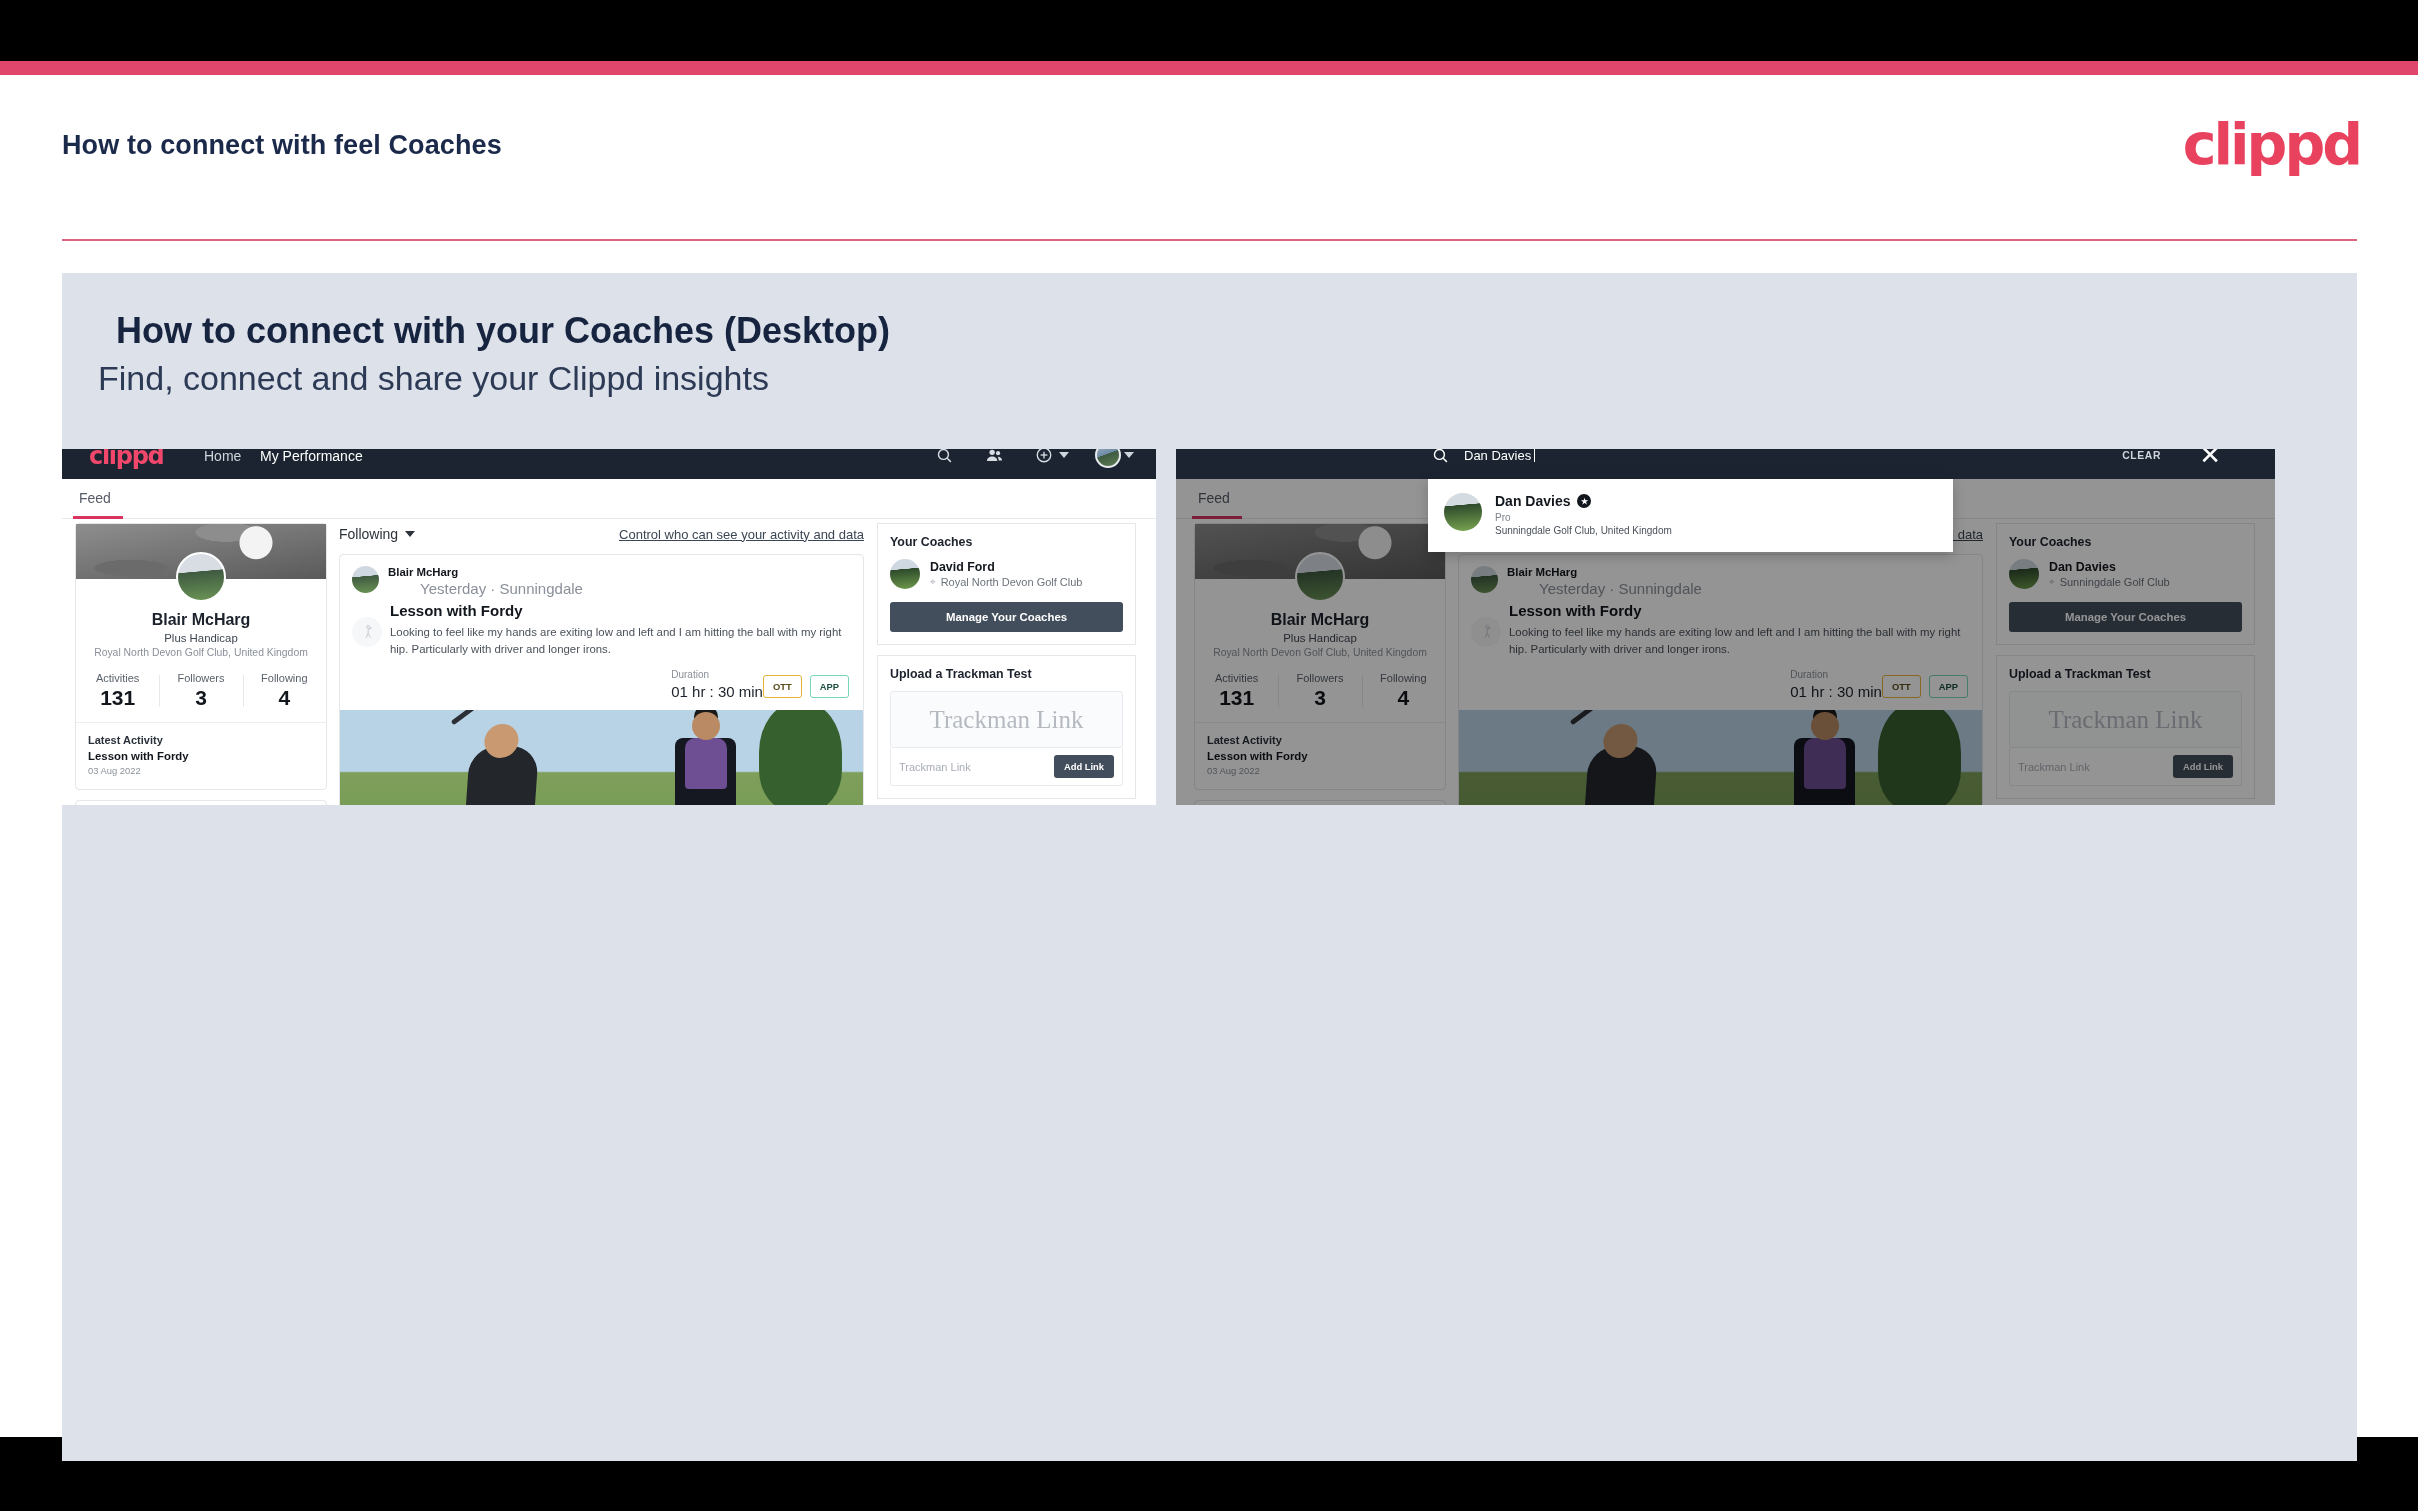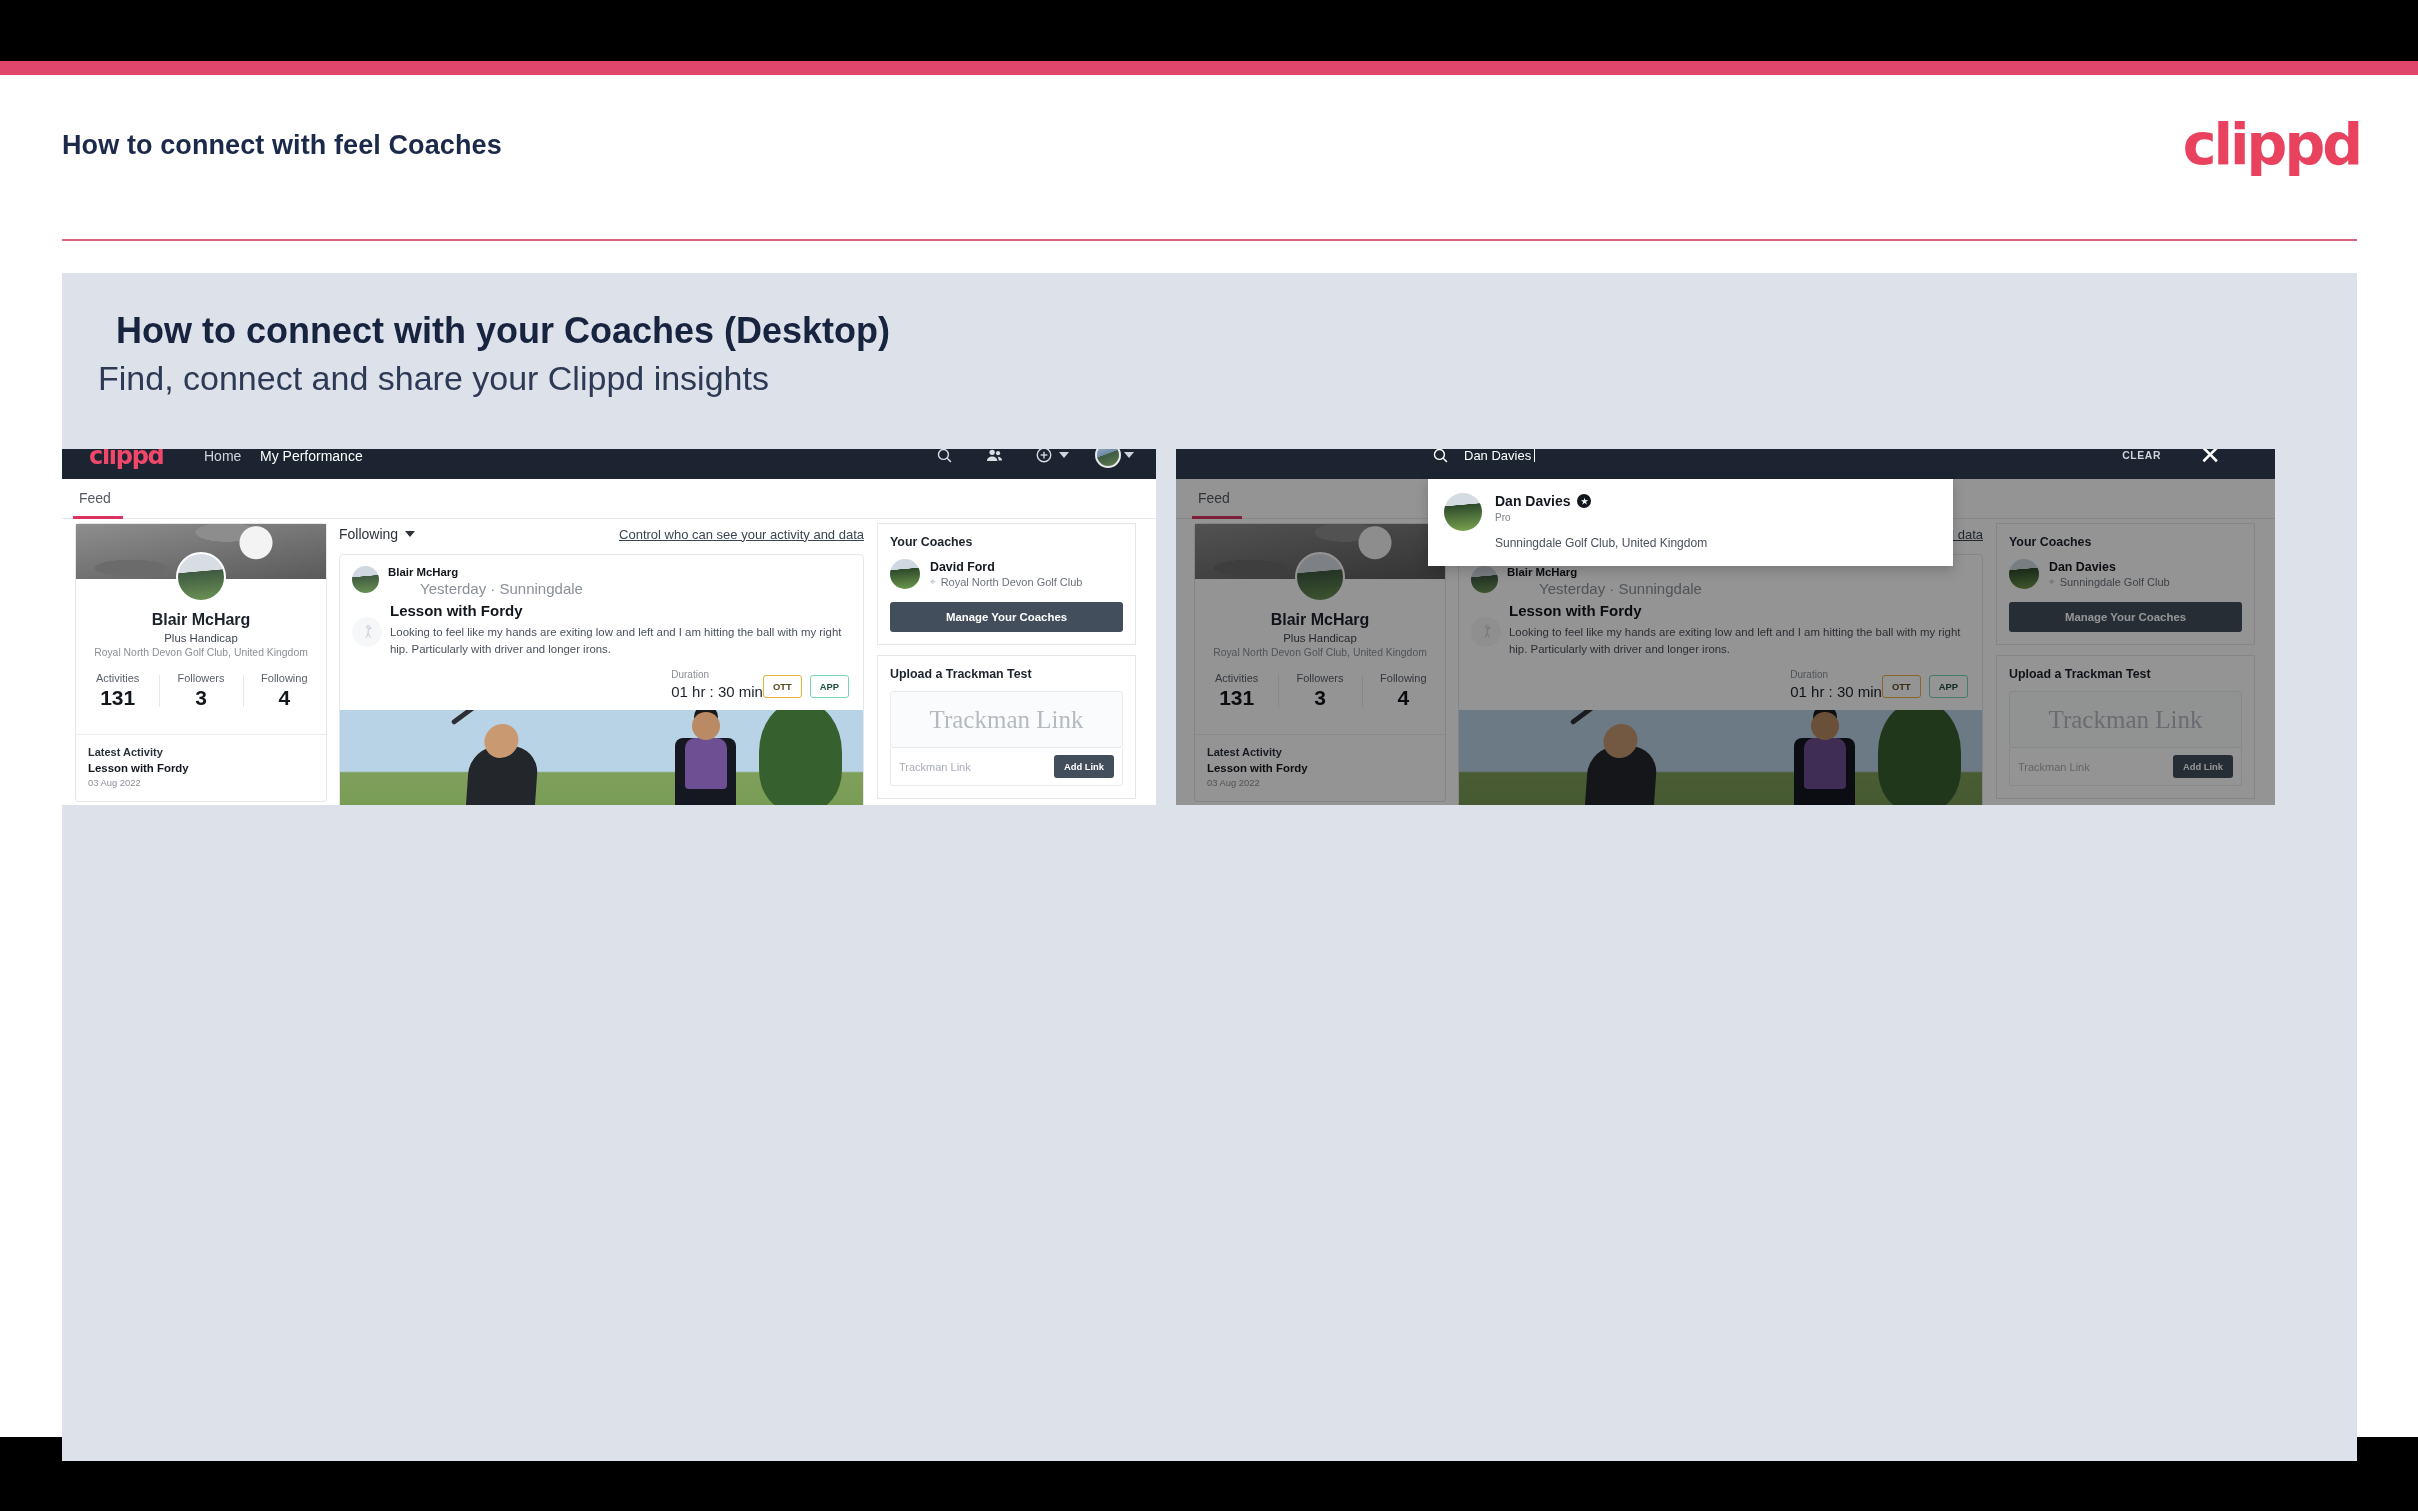--- a/index.html
+++ b/index.html
@@ -107,21 +107,21 @@
   .profile-pic {
     position:absolute; left:50%; top:28px; transform:translateX(-50%);
     width:50px;height:50px;border-radius:50%;
     background:linear-gradient(175deg,#d7dde3 0 38%,#3f5a41 39%,#6b9455 100%);
     border:2px solid #fff;
   }
   .p-name { text-align:center; margin-top:32px; font-size:16px; font-weight:700; color:#1c222c; }
   .p-sub { text-align:center; margin-top:3px; font-size:11.4px; color:#3e454f; }
   .p-club { text-align:center; margin-top:3px; font-size:10.4px; color:#8a9099; }
 
-  .stats { display:flex; margin-top:14px; padding-bottom:24px; border-bottom:1px solid #ebedf0; }
+  .stats { display:flex; margin-top:14px; padding-bottom:12px; border-bottom:1px solid #ebedf0; }
   .stat { flex:1; text-align:center; position:relative; }
   .stat + .stat::before { content:""; position:absolute; left:0; top:3px; width:1px; height:32px; background:#e6e8ec; }
   .stat-label { font-size:11px; color:#5a616b; }
   .stat-value { font-size:21px; font-weight:600; color:#12161d; margin-top:2px; }
 
   .latest { padding:11px 12px 13px; }
   .latest-h { font-size:11px; font-weight:700; color:#2a313b; }
   .latest-t { font-size:11.4px; font-weight:700; color:#12161d; margin-top:4px; }
   .latest-d { font-size:9.4px; color:#8a9099; margin-top:3px; }
 
@@ -205,21 +205,21 @@
   .sugg {
     position:absolute; left:252px; top:48px; width:525px; background:#fff; z-index:60;
     box-shadow:0 4px 12px rgba(0,0,0,.2); padding:14px 16px 16px;
   }
   .sugg-row { display:flex; gap:13px; }
   .sugg-av { width:38px;height:38px;border-radius:50%; flex:0 0 auto;
     background:linear-gradient(175deg,#d4dce2 0 32%,#2e4a2b 33%,#7aa651 100%); }
   .sugg-name { font-size:14px; font-weight:700; color:#12161d; display:flex; align-items:center; gap:7px;}
   .badge-pro { width:14px;height:14px;border-radius:50%;background:#12161d;color:#fff;font-size:8px;display:inline-flex;align-items:center;justify-content:center;}
   .sugg-role { font-size:10px; color:#7b828b; margin-top:3px; }
-  .sugg-club { font-size:12px; color:#4a515a; margin-top:13px; }
+  .sugg-club { font-size:10px; color:#4a515a; margin-top:2px; }
 </style>
 </head>
 <body>
 
 <div class="slide-top-black"></div>
 <div class="slide-accent-bar"></div>
 <div class="slide-bottom-black"></div>
 
 <div class="slide-body">
 

